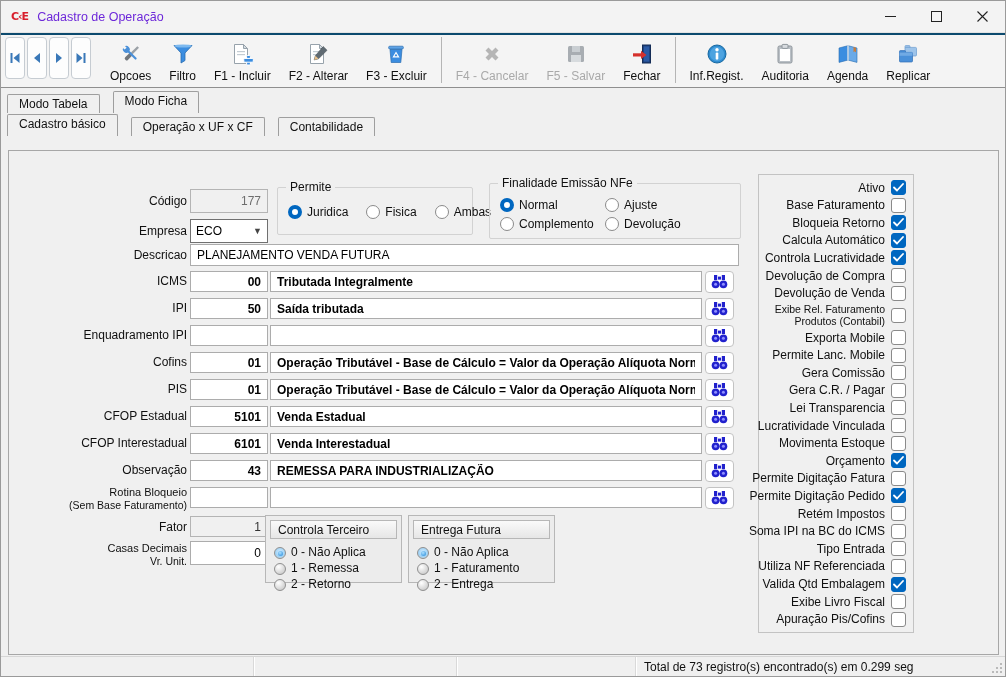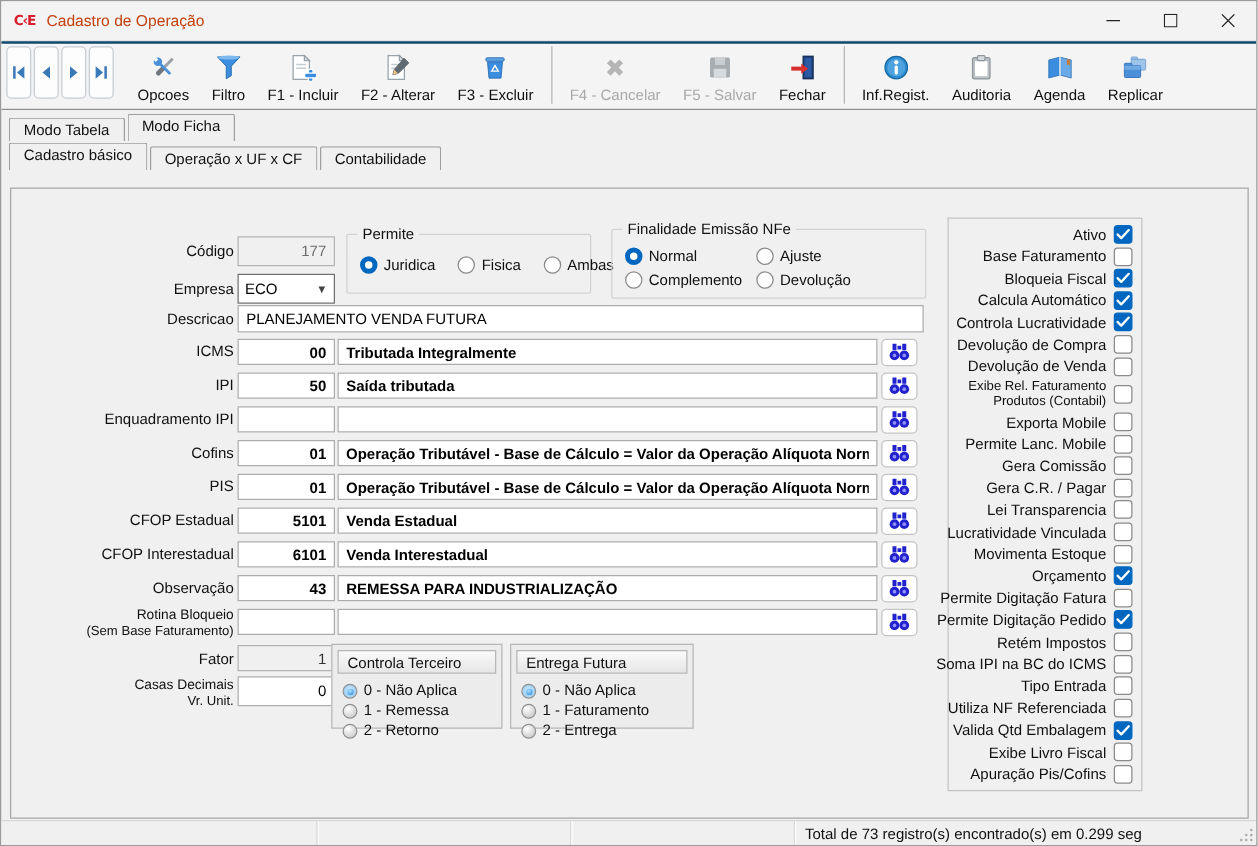--- a/index.html
+++ b/index.html
@@ -13,21 +13,21 @@
   }
   
   .titlebar {
     height:32px; background:#f3f3f3; display:flex; align-items:center;
     border-bottom:1px solid #e3e3e3; padding-left:10px;
   }
   .appicon {
     color:#d81e2c; font-weight:bold; font-size:11px; letter-spacing:-1px;
     margin-right:9px; font-family:"DejaVu Sans", sans-serif;
   }
-  .wintitle { font-size:12.5px; color:#c2410c; }
+  .wintitle { font-size:12.5px; color:#6d28d9; }
   .wincontrols { margin-left:auto; display:flex; height:100%; }
   .winbtn {
     width:46px; height:100%; display:flex; align-items:center; justify-content:center;
     font-size:13px; color:#333; font-family:"DejaVu Sans", sans-serif;
   }
   
   .toolbar {
     height:55px; background:#f4f4f4;
     border-top:2px solid #0c4a6e; border-bottom:1px solid #8f8f8f;
     display:flex; padding:2px 4px;
@@ -43,21 +43,21 @@
   }
   .tbtn .tlabel { font-size:12px; color:#101010; white-space:nowrap; }
   .tbtn.disabled .tlabel { color:#a9a9a9; }
   .tsep { width:1px; height:46px; background:#b5b5b5; margin:0 5px; }
   
   .tabrow1 { display:flex; align-items:flex-end; padding-left:6px; height:22px; margin-top:3px; }
   .tabrow2 { display:flex; align-items:flex-end; padding-left:6px; height:23px; }
   .tab {
     font-size:12px; color:#111; background:#f0f0f0;
     border:1px solid #9e9e9e; border-bottom:none;
-    border-radius:2px 2px 0 0; padding:2px 11px 3px 11px; margin-right:2px;
+    border-radius:2px 2px 0 0; padding:2px 11px 3px 11px; margin-right:13px;
     height:19px; display:flex; align-items:center;
   }
   .tab.active { height:22px; position:relative; z-index:2; padding-bottom:5px; background:#f0f0f0; }
   
   .panel {
     position:absolute; left:7px; top:149px; width:991px; height:505px;
     border:1px solid #a7a7a7; background:#f0f0f0;
   }
   .flabel { position:absolute; left:0; width:178px; text-align:right; font-size:12px; color:#101010; white-space:nowrap; }
   .flabel .sub { display:block; font-size:10.5px; }
@@ -551,21 +551,21 @@
           <svg width="11" height="9" viewBox="0 0 11 9">
             <polyline points="1,4.5 4,7.5 10,1" fill="none" stroke="#fff" stroke-width="1.8" stroke-linecap="round" stroke-linejoin="round"></polyline>
           </svg>
         </span>
       </div>
       <div class="flag-row">
         <span class="flag-label">Base Faturamento</span>
         <span class="chk"></span>
       </div>
       <div class="flag-row">
-        <span class="flag-label">Bloqueia Fiscal</span>
+        <span class="flag-label">Bloqueia Retorno</span>
         <span class="chk on">
           <svg width="11" height="9" viewBox="0 0 11 9">
             <polyline points="1,4.5 4,7.5 10,1" fill="none" stroke="#fff" stroke-width="1.8" stroke-linecap="round" stroke-linejoin="round"></polyline>
           </svg>
         </span>
       </div>
       <div class="flag-row">
         <span class="flag-label">Calcula Automático</span>
         <span class="chk on">
           <svg width="11" height="9" viewBox="0 0 11 9">

